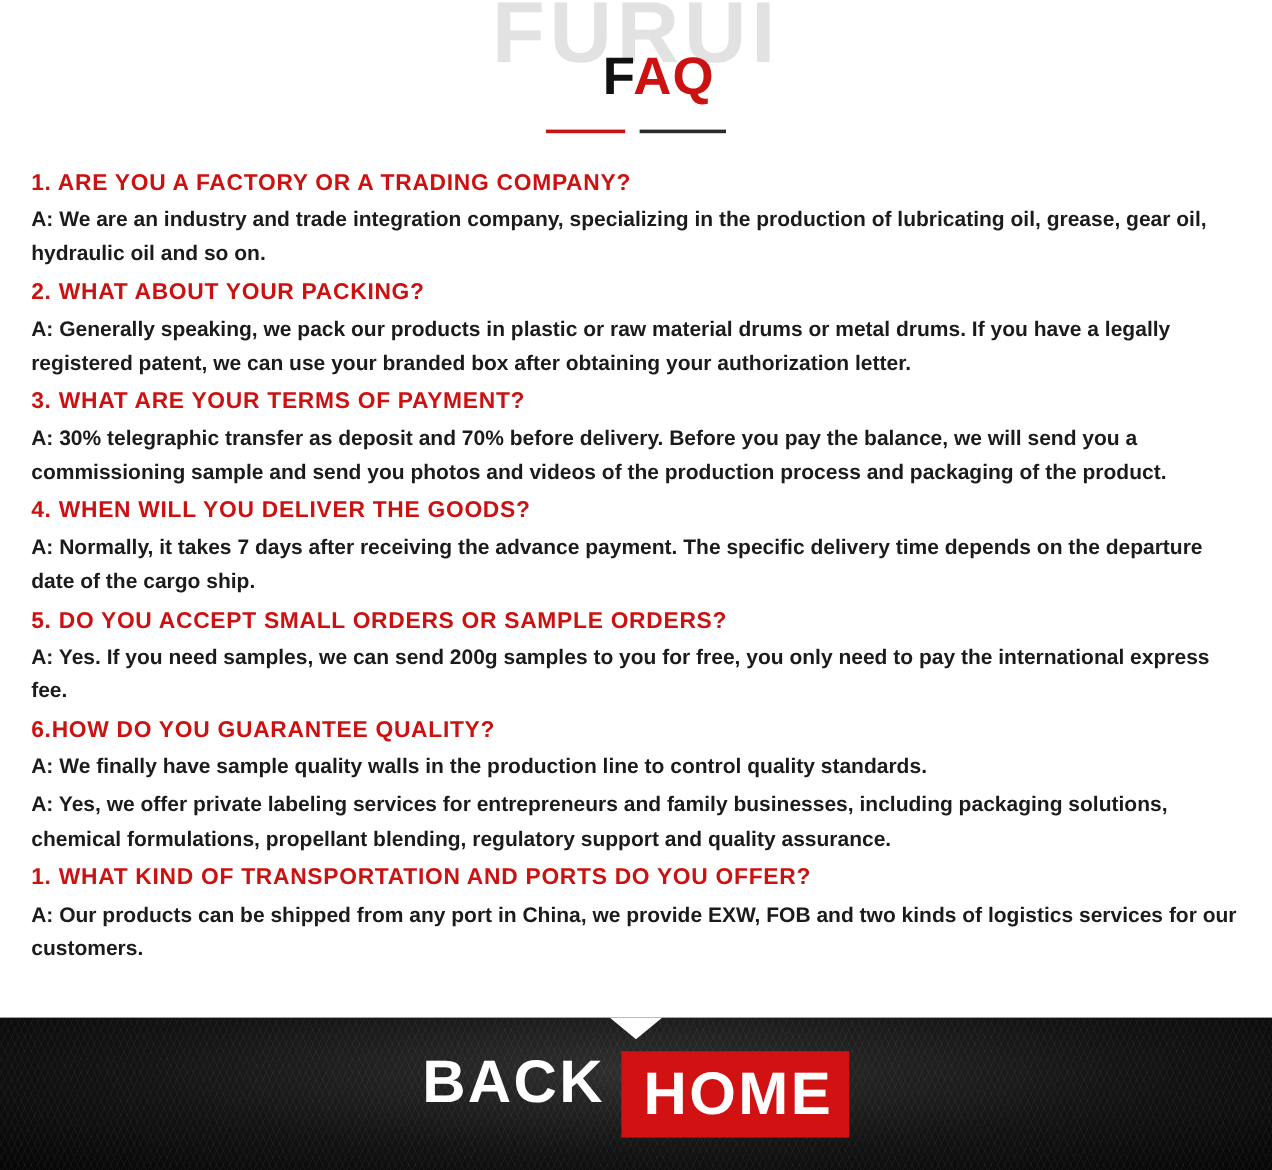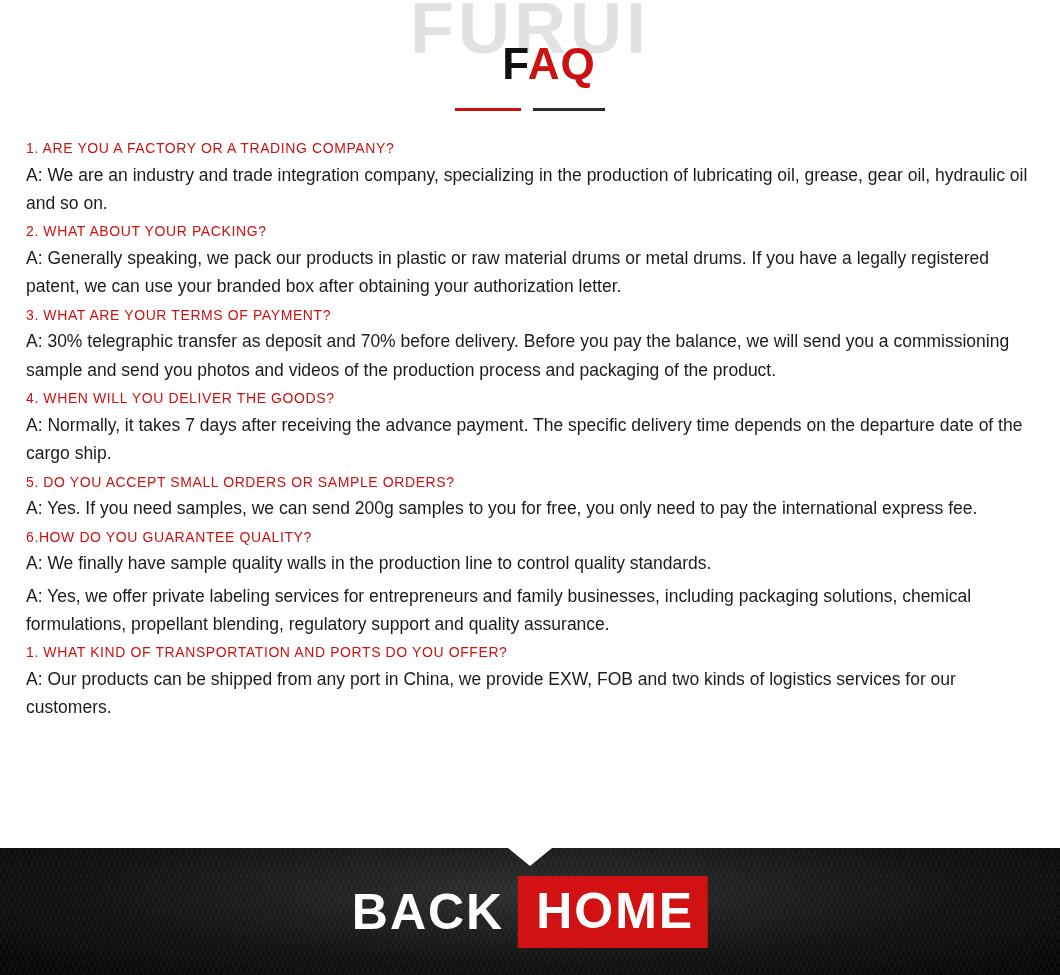--- a/index.html
+++ b/index.html
@@ -76,30 +76,30 @@
     background: #2b2b2b;
   }
 
   
   .faq-list {
     padding: 8px 26px 0 26px;
   }
   .faq-item { margin-bottom: 2px; }
   .faq-q {
     color: #cc1111;
-    font-size: 14px;
-    font-weight: 400;
+    font-size: 19px;
+    font-weight: 700;
     letter-spacing: 0.6px;
     line-height: 1.55;
     margin: 0 0 1px 0;
   }
   .faq-a {
     color: #1b1b1b;
     font-size: 17.5px;
-    font-weight: 400;
+    font-weight: 700;
     line-height: 1.62;
     margin: 0 0 4px 0;
   }
 
   
   .footer {
     position: absolute;
     left: 0;
     bottom: 0;
     width: 1060px;
@@ -120,21 +120,21 @@
     border-left: 22px solid transparent;
     border-right: 22px solid transparent;
     border-top: 18px solid #ffffff;
   }
   .footer-cta {
     position: absolute;
     top: 50%;
     left: 50%;
     transform: translate(-50%, -50%);
     display: flex;
-    align-items: center;
+    align-items: flex-start;
     white-space: nowrap;
   }
   .cta-back {
     color: #ffffff;
     font-size: 50px;
     font-weight: 700;
     letter-spacing: 2px;
     padding-right: 14px;
     line-height: 1;
   }

